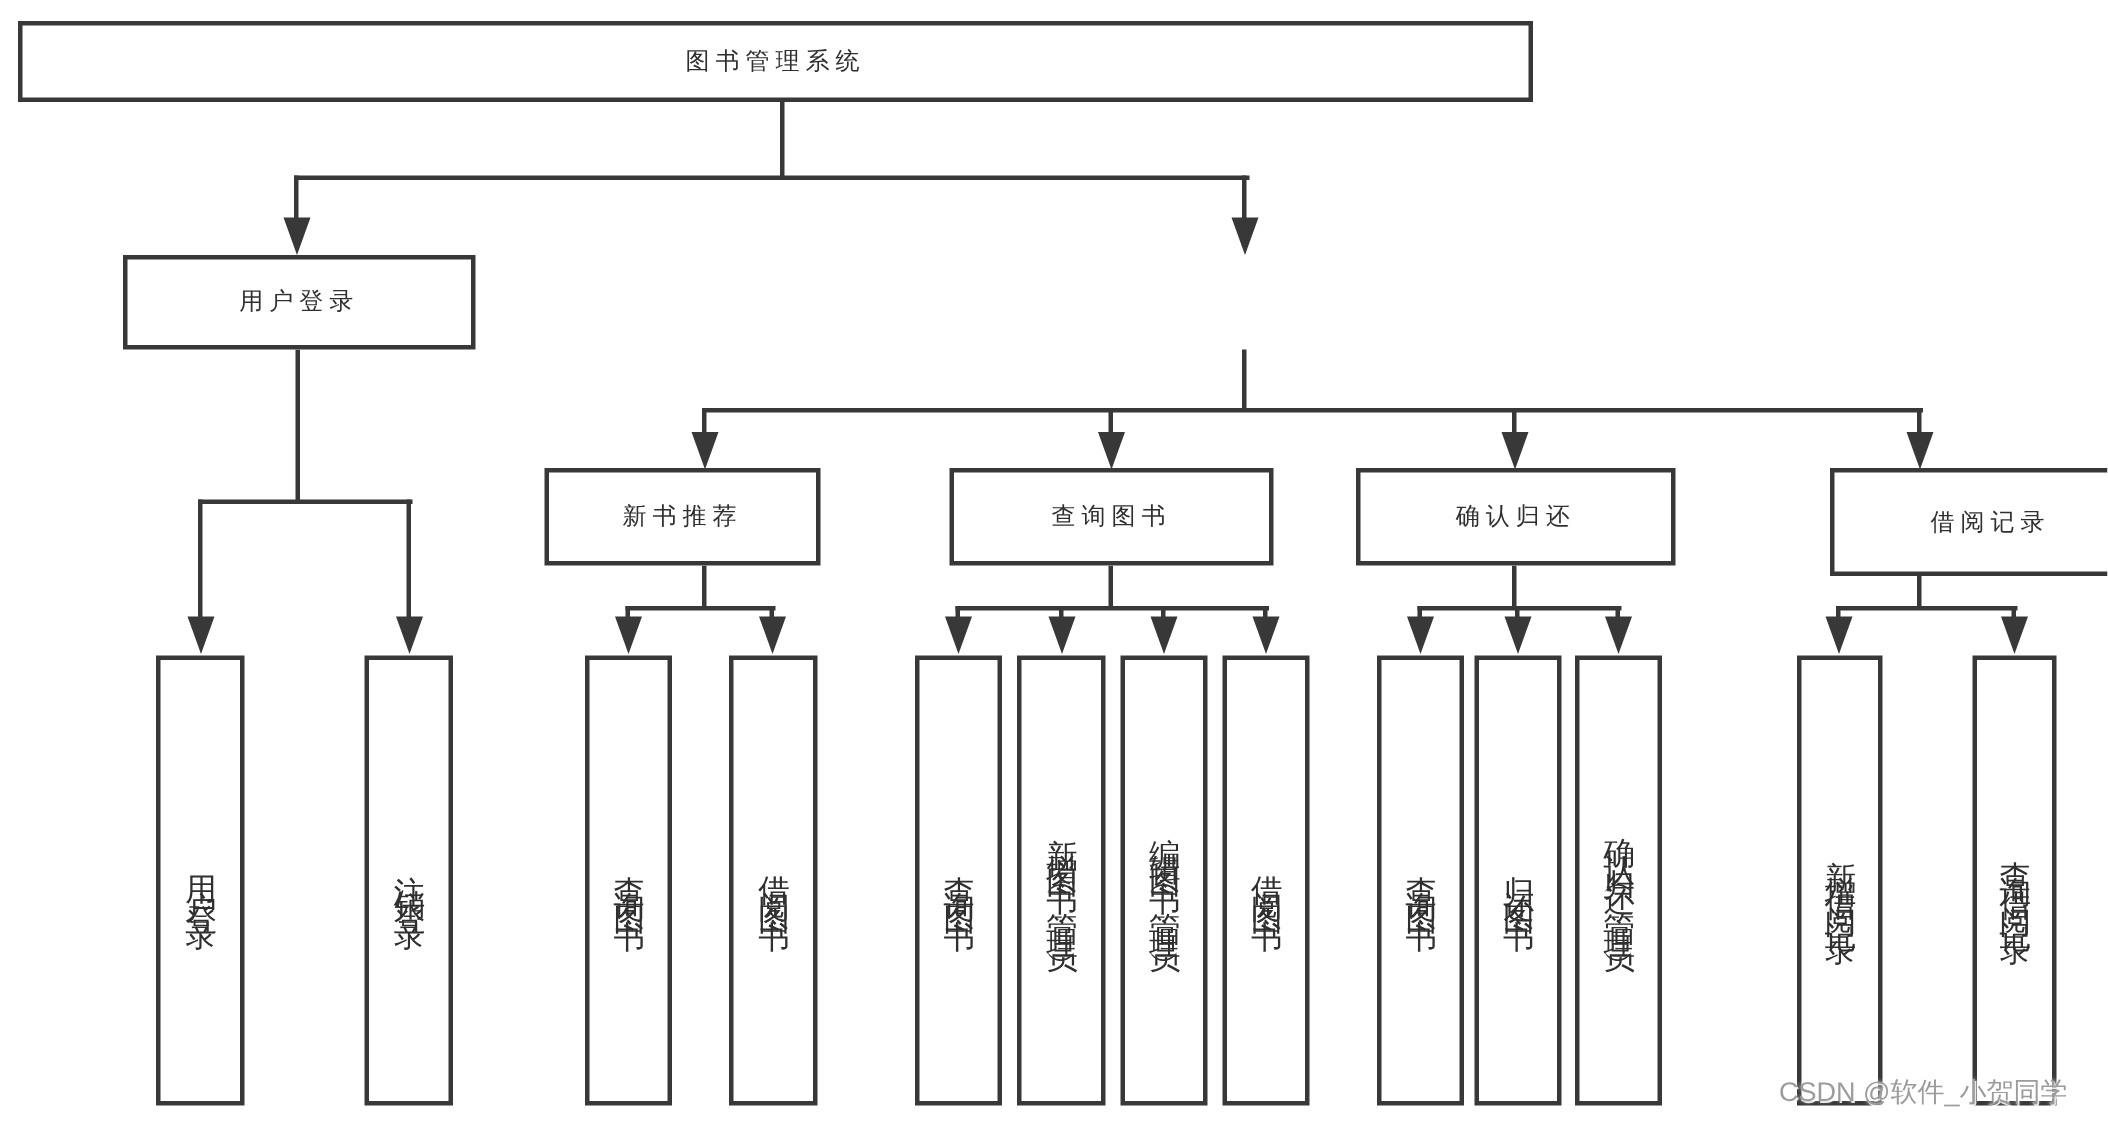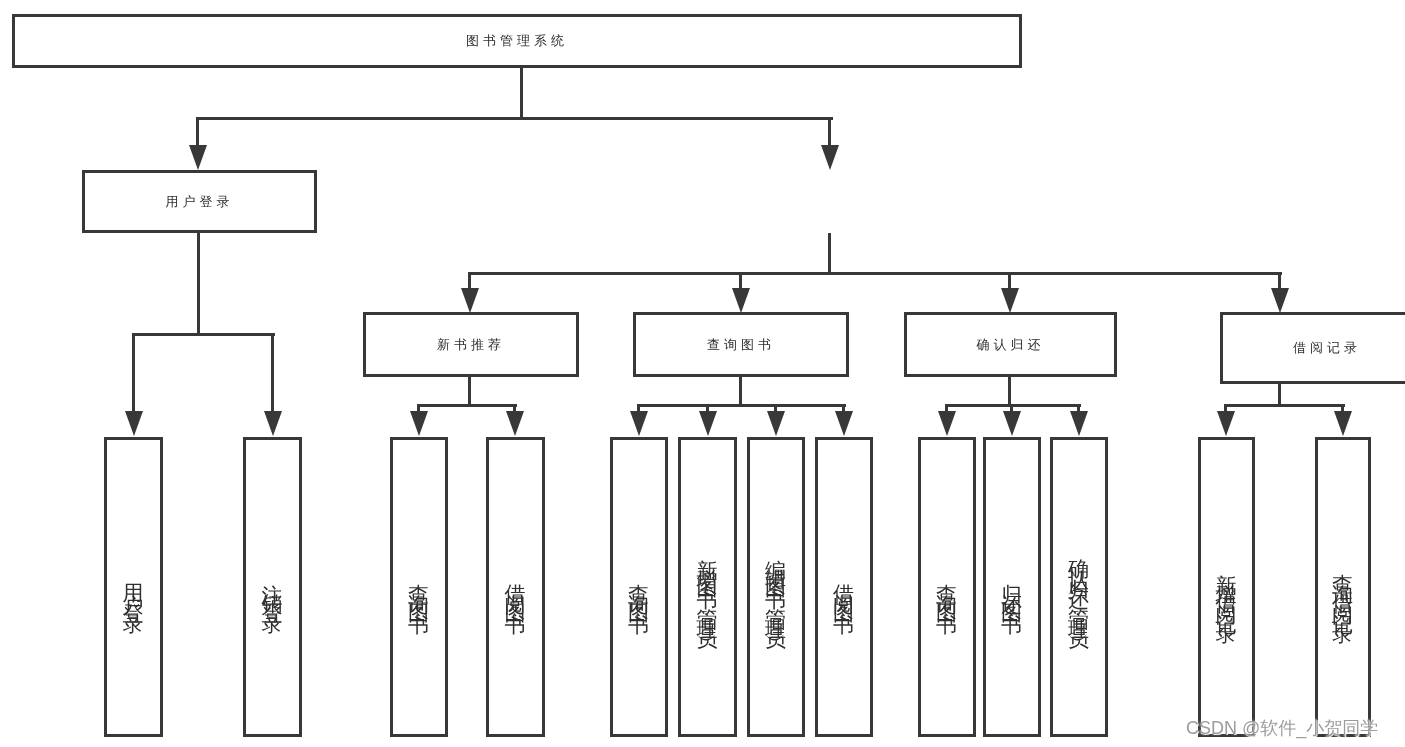--- a/index.html
+++ b/index.html
@@ -11,21 +11,21 @@
   html,body{margin:0;padding:0;background:var(--bg);}
   .stage{
     position:relative;width:1405px;height:747px;background:var(--bg);
     font-family:"Liberation Sans","DejaVu Sans",sans-serif;
     color:var(--text);overflow:hidden;
   }
   .node{
     position:absolute;box-sizing:border-box;border:3px solid var(--line);
     background:#fff;display:flex;align-items:center;justify-content:center;
   }
-  .hlabel{font-size:13px;letter-spacing:4px;white-space:nowrap;color:var(--text);}
+  .hlabel{font-size:16px;letter-spacing:4px;white-space:nowrap;color:var(--text);}
   .vnode{padding:4px 0;}
   .vlabel{
     writing-mode:vertical-rl;text-orientation:mixed;
     font-size:21px;letter-spacing:10px;line-height:1;color:var(--text);
   }
   .ln{position:absolute;background:var(--line);}
   .ah{
     position:absolute;width:0;height:0;
     border-left:9px solid transparent;border-right:9px solid transparent;
     border-top:25px solid var(--line);
@@ -101,21 +101,21 @@
   <div class="ah" style="left:1334px;top:411px;"></div>
 
   <div class="node" style="left:12px;top:14px;width:1010px;height:54px;">
     <span class="hlabel">图书管理系统</span>
   </div>
 
   <div class="node" style="left:82px;top:170px;width:235px;height:63px;">
     <span class="hlabel">用户登录</span>
   </div>
 
-  <div class="node" style="left:363px;top:312px;width:216px;height:65px;">
+  <div class="node" style="left:363px;top:312px;width:184px;height:65px;">
     <span class="hlabel">新书推荐</span>
   </div>
   <div class="node" style="left:633px;top:312px;width:216px;height:65px;">
     <span class="hlabel">查询图书</span>
   </div>
   <div class="node" style="left:904px;top:312px;width:213px;height:65px;">
     <span class="hlabel">确认归还</span>
   </div>
   <div class="node" style="left:1220px;top:312px;width:214px;height:72px;align-items:center;">
     <span class="hlabel">借阅记录</span>

